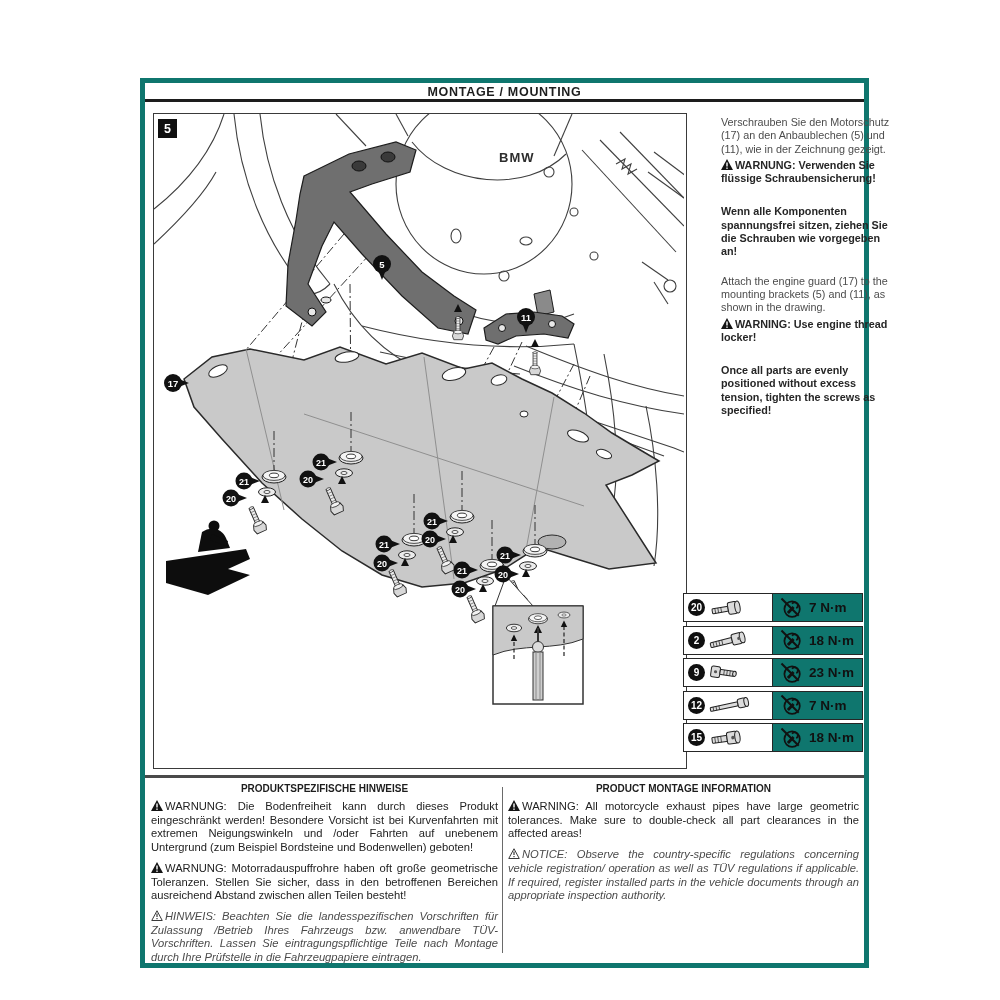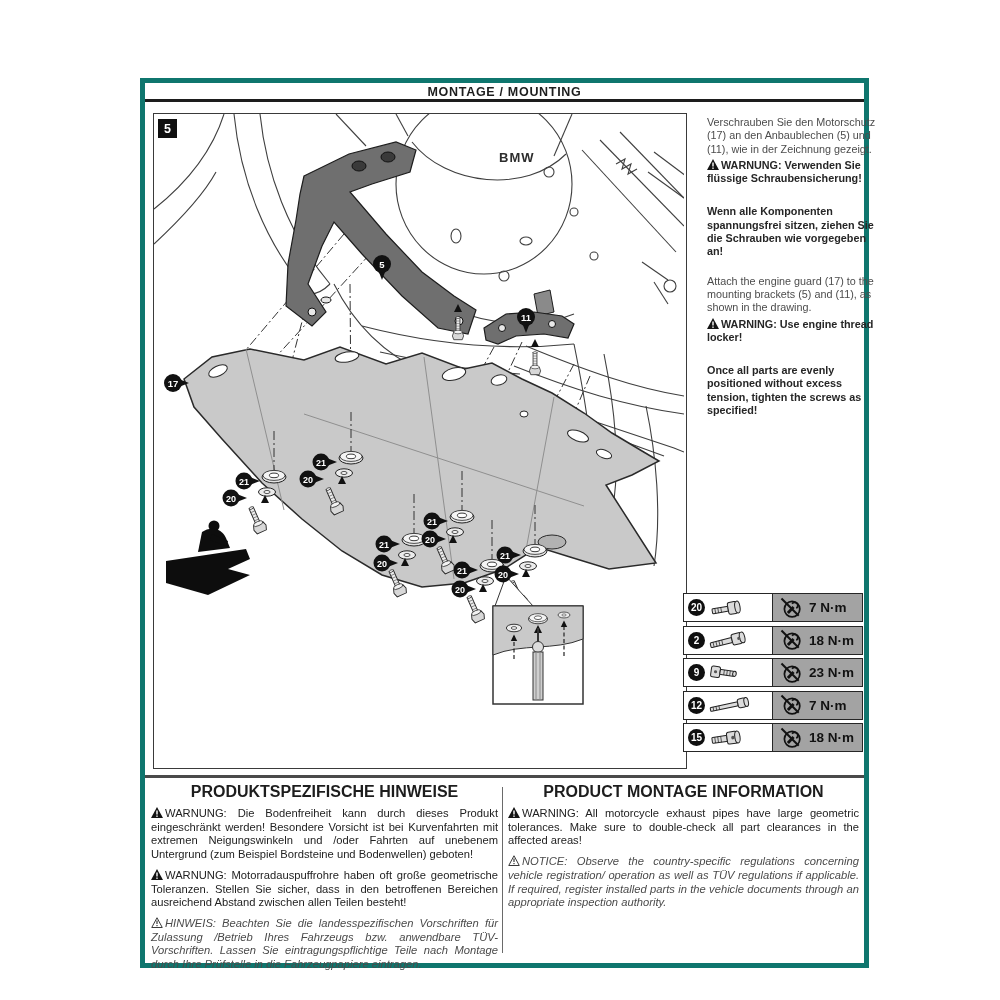--- a/index.html
+++ b/index.html
@@ -5,42 +5,42 @@
   html,body{margin:0;padding:0;background:#fff;}
   body{width:1000px;height:1000px;font-family:"Liberation Sans",sans-serif;color:#1c1c1c;}
   .page{position:relative;width:1000px;height:1000px;background:#fff;overflow:hidden;}
   .outer{position:absolute;left:140px;top:78px;width:719px;height:880px;border:5px solid #0f766e;}
   .hdr{position:absolute;left:0;top:2px;width:100%;text-align:center;font-weight:bold;font-size:12.5px;letter-spacing:.7px;color:#1d1d1d;}
   .hdr-rule{position:absolute;left:0;top:16px;width:100%;height:2.5px;background:#1d1d1d;}
   .dbox{position:absolute;left:8px;top:30px;width:532px;height:654px;border:1px solid #3a3a3a;background:#fff;}
   .badge{position:absolute;left:4px;top:5px;width:19px;height:19px;background:#0f0f0f;color:#fff;font-weight:bold;font-size:12.5px;display:flex;align-items:center;justify-content:center;z-index:5;}
   .dsvg{position:absolute;left:0;top:0;}
 
-  .rcol{position:absolute;left:562px;top:33px;width:173px;}
+  .rcol{position:absolute;left:576px;top:33px;width:173px;}
   .ip{margin:0 0 3px;font-size:10.8px;line-height:13.3px;color:#4c4c4c;}
   .iwarn{font-weight:bold;color:#262626;}
   .inote{font-weight:bold;color:#262626;margin-top:20px;}
   .lang-sep{height:13px;}
   .wicon{width:12px;height:11px;vertical-align:-1px;margin-right:2px;}
 
   .ttable{position:absolute;left:538px;top:510px;width:180px;}
   .trow{display:flex;height:29px;border:1.5px solid #262626;margin-bottom:3.5px;background:#fff;box-sizing:border-box;}
   .tleft{flex:0 0 84px;display:flex;align-items:center;gap:3px;padding-left:4px;border-right:1.5px solid #262626;}
-  .tright{flex:1;background:#a3a3a3;display:flex;align-items:center;padding-left:7px;font-weight:bold;font-size:13.5px;color:#111;}
+  .tright{flex:1;background:#0f766e;display:flex;align-items:center;padding-left:7px;font-weight:bold;font-size:13.5px;color:#111;}
   .tq-ico{width:22px;height:22px;margin-right:7px;flex:0 0 auto;}
   .pnum{width:17px;height:17px;border-radius:50%;background:#0f0f0f;color:#fff;font-size:10px;font-weight:bold;display:flex;align-items:center;justify-content:center;flex:0 0 auto;}
   .boltpic{flex:0 0 auto;}
 
   .frule{position:absolute;left:0;top:692px;width:100%;height:2.5px;background:#4a4a4a;}
   .fwrap{position:absolute;left:0;top:698px;width:100%;height:180px;}
   .fcol{position:absolute;top:0;}
   .fde{left:6px;width:347px;}
   .fen{left:363px;width:351px;}
   .fdiv{position:absolute;left:357px;top:6px;width:1px;height:166px;background:#6a6a6a;}
-  .fhead{text-align:center;font-weight:bold;font-size:16px;color:#1d1d1d;margin:2px 0 6px;}
+  .fhead{text-align:center;font-weight:bold;font-size:10px;color:#1d1d1d;margin:2px 0 6px;}
   .fp{font-size:11.2px;line-height:13.7px;text-align:justify;margin:0 0 7px;font-weight:normal;color:#222;}
   .fnote{font-weight:normal;font-style:italic;color:#4a4a4a;}
 
   
   .eng{stroke:#3f3f3f;stroke-width:1.1;fill:none;}
   .dashline{stroke:#333;stroke-width:1;stroke-dasharray:9 3 2 3;fill:none;}
 </style>
 </head>
 <body>
 

